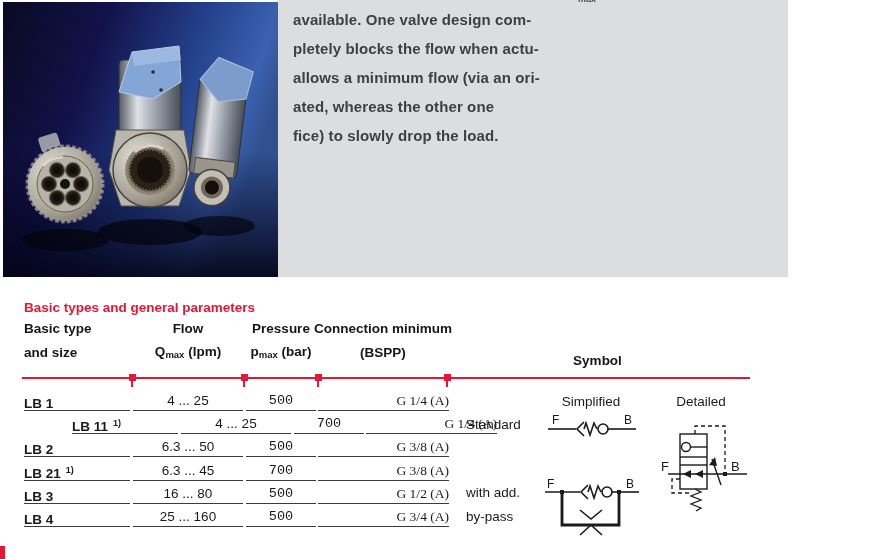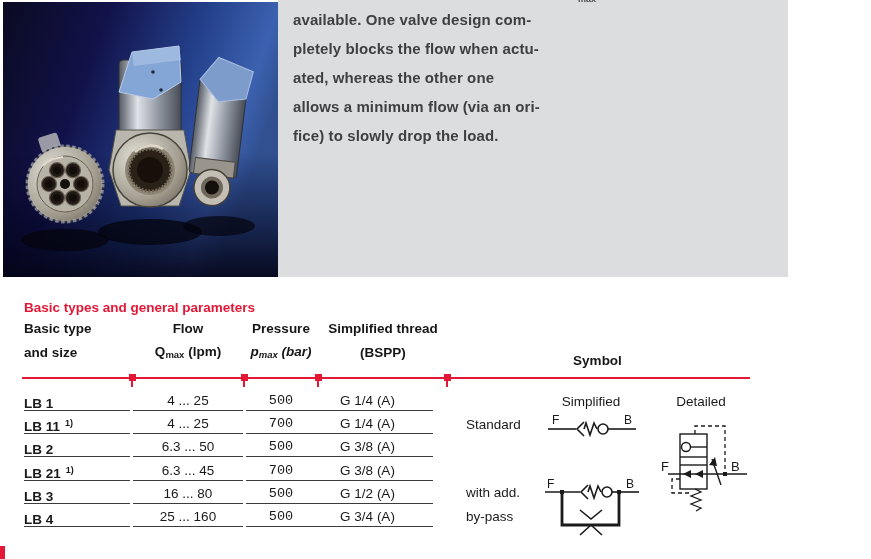--- a/index.html
+++ b/index.html
@@ -28,21 +28,21 @@
   .mark{position:absolute;width:7px;height:7px;top:374px;background:var(--red);}
   .tick{position:absolute;width:1.5px;height:9px;top:378px;background:var(--red);}
 
   
   .trow{position:absolute;left:24px;width:426px;height:20px;}
   .c{position:absolute;top:0;height:19px;line-height:19px;border-bottom:1.4px solid #3b3b3b;
      font-size:13.5px;color:#1a1a1a;white-space:nowrap;}
   .c1{left:0;width:106px;font-weight:bold;}
   .c2{left:109px;width:110px;text-align:center;}
   .c3{left:222px;width:70px;text-align:center;font-family:Liberation Mono, monospace;}
-  .c4{left:278px;width:131px;text-align:center;}
+  .c4{left:294px;width:131px;text-align:right;font-family:Liberation Serif, serif;}
   .sup{font-size:9px;vertical-align:5px;margin-left:5px;font-weight:bold;}
 
   
   .ann{position:absolute;font-size:13.5px;color:#1a1a1a;white-space:nowrap;}
 
   .sym{position:absolute;}
   .footer-bar{position:absolute;left:0;top:546px;width:5px;height:13px;background:var(--red);}
 </style>
 </head>
 <body>
@@ -130,55 +130,55 @@
         <path d="M-22,-18 A28,28 0 0 1 -2,-27" stroke="#f2ecdf" stroke-width="2" fill="none" opacity="0.8"></path>
       </g>
     </svg>
   </div>
 
   <div class="gray-panel" style="background: rgb(220, 221, 222);">
     <span class="max-frag">max</span>
     <div class="intro">
       <div>available. One valve design com-</div>
       <div>pletely blocks the flow when actu-</div>
+      <div>allows a minimum flow (via an ori-</div>
       <div>ated, whereas the other one</div>
-      <div>allows a minimum flow (via an ori-</div>
       <div>fice) to slowly drop the load.</div>
     </div>
   </div>
 
   <div class="section-title">Basic types and general parameters</div>
 
   <div class="h" style="left:24px;top:321px;text-align:center;">Basic type</div>
   <div class="h" style="left:24px;top:345px;">and size</div>
   <div class="h hc" style="left:133px;top:321px;width:110px;">Flow</div>
   <div class="h hc" style="left:133px;top:344px;width:110px;"><span>Q</span><sub class="mx">max</sub><span> (lpm)</span></div>
   <div class="h hc" style="left:226px;top:321px;width:110px;">Pressure</div>
-  <div class="h hc" style="left:226px;top:344px;width:110px;font-style:italic;"><span>p</span><sub class="mx">max</sub><span> (bar)</span></div>
-  <div class="h hc" style="left:308px;top:321px;width:150px;">Simplified thread</div>
+  <div class="h hc" style="left:226px;top:344px;width:110px;"><span>p</span><sub class="mx">max</sub><span> (bar)</span></div>
+  <div class="h hc" style="left:308px;top:321px;width:150px;">Connection minimum</div>
   <div class="h hc" style="left:308px;top:345px;width:150px;">(BSPP)</div>
   <div class="h hc" style="left:550px;top:321px;width:95px;margin-top:32px;">Symbol</div>
 
   <div class="red-line"></div>
   <div class="mark" style="left:128.5px;"></div>
   <div class="mark" style="left:240.5px;"></div>
   <div class="mark" style="left:314.5px;"></div>
   <div class="mark" style="left:443.5px;"></div>
   <div class="tick" style="left:131.2px;"></div>
   <div class="tick" style="left:243.2px;"></div>
   <div class="tick" style="left:317.2px;"></div>
   <div class="tick" style="left:446.2px;"></div>
 
   <div class="trow" style="top:391px;">
     <span class="c c1"><span>LB 1</span><span class="sup"></span></span>
     <span class="c c2">4 ... 25</span>
     <span class="c c3">500</span>
     <span class="c c4">G 1/4 (A)</span>
   </div>
-  <div class="trow" style="top:414px;">
+  <div class="trow" style="top:414px;margin-left:48px;">
     <span class="c c1"><span>LB 11</span><span class="sup">1)</span></span>
     <span class="c c2">4 ... 25</span>
     <span class="c c3">700</span>
     <span class="c c4">G 1/4 (A)</span>
   </div>
   <div class="trow" style="top:437px;">
     <span class="c c1"><span>LB 2</span><span class="sup"></span></span>
     <span class="c c2">6.3 ... 50</span>
     <span class="c c3">500</span>
     <span class="c c4">G 3/8 (A)</span>

